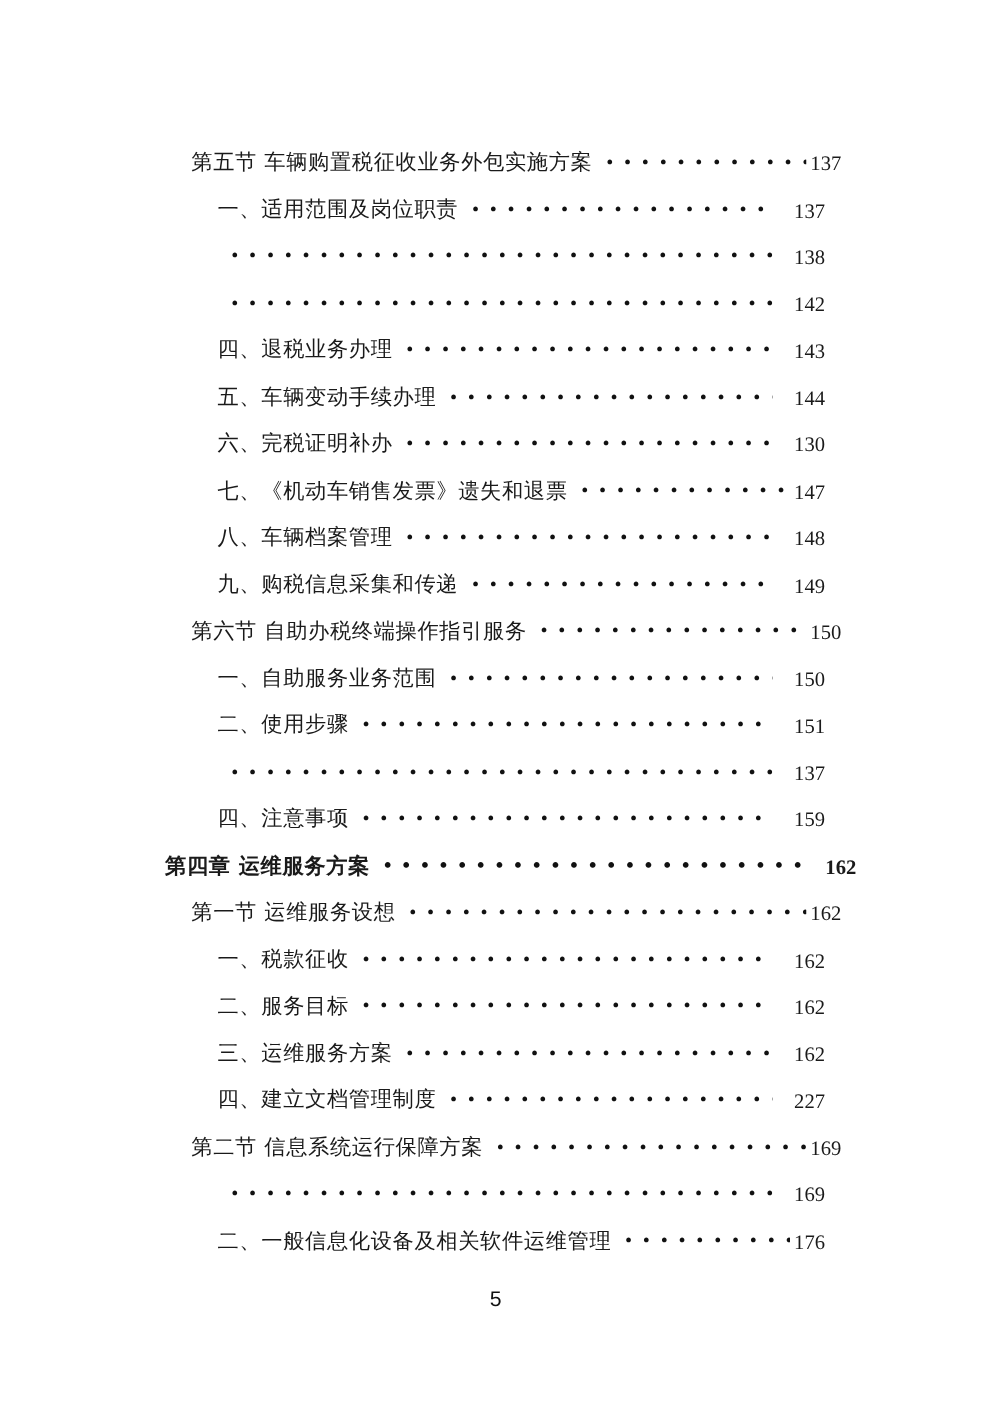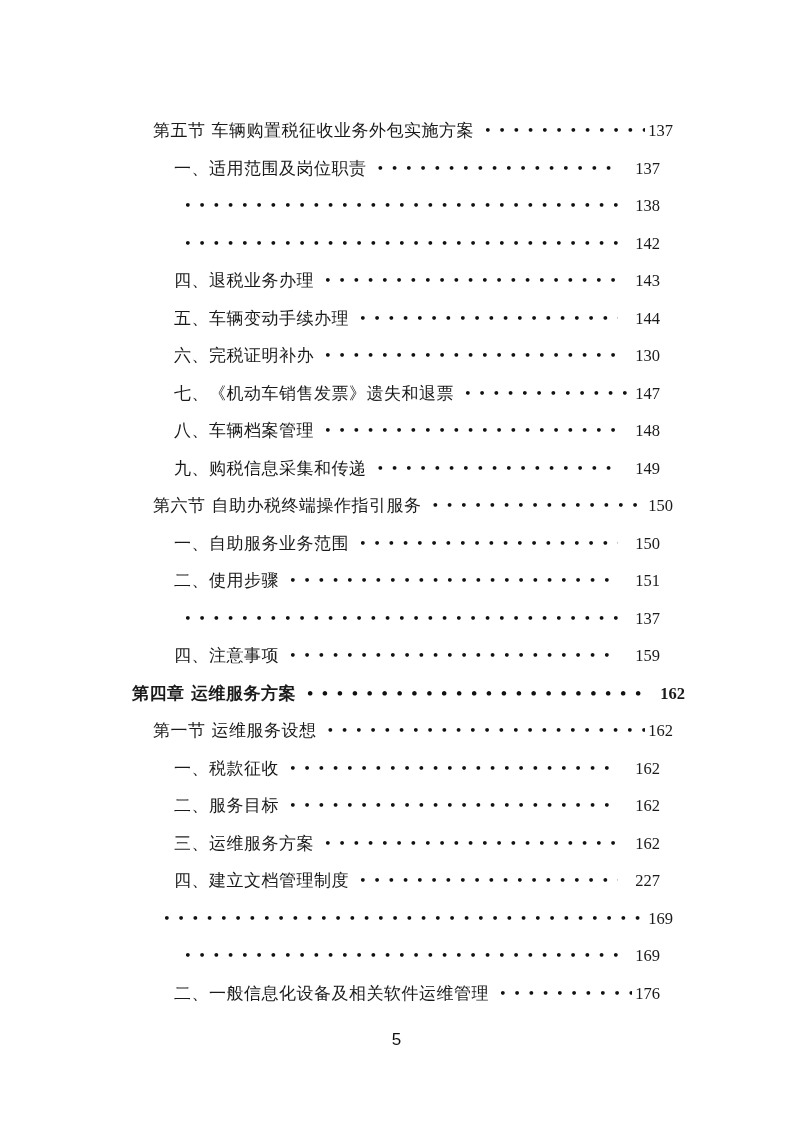--- a/index.html
+++ b/index.html
@@ -120,20 +120,21 @@
     <span class="label">三、运维服务方案</span>
     <span class="dots">••••••••••••••••••••••••••••••••••••••••</span>
     <span class="page">162</span>
   </div>
   <div class="row lvl-item" style="top:750px">
     <span class="label">四、建立文档管理制度</span>
     <span class="dots">••••••••••••••••••••••••••••••••••••••••</span>
     <span class="page">227</span>
   </div>
   <div class="row lvl-section" style="top:787.5px">
+    <span class="label">第二节 信息系统运行保障方案</span>
     <span class="dots">••••••••••••••••••••••••••••••••••••••••</span>
     <span class="page">169</span>
   </div>
   <div class="row lvl-item" style="top:825px">
     <span class="dots">••••••••••••••••••••••••••••••••••••••••</span>
     <span class="page">169</span>
   </div>
   <div class="row lvl-item" style="top:862.5px">
     <span class="label">二、一般信息化设备及相关软件运维管理</span>
     <span class="dots">••••••••••••••••••••••••••••••••••••••••</span>

